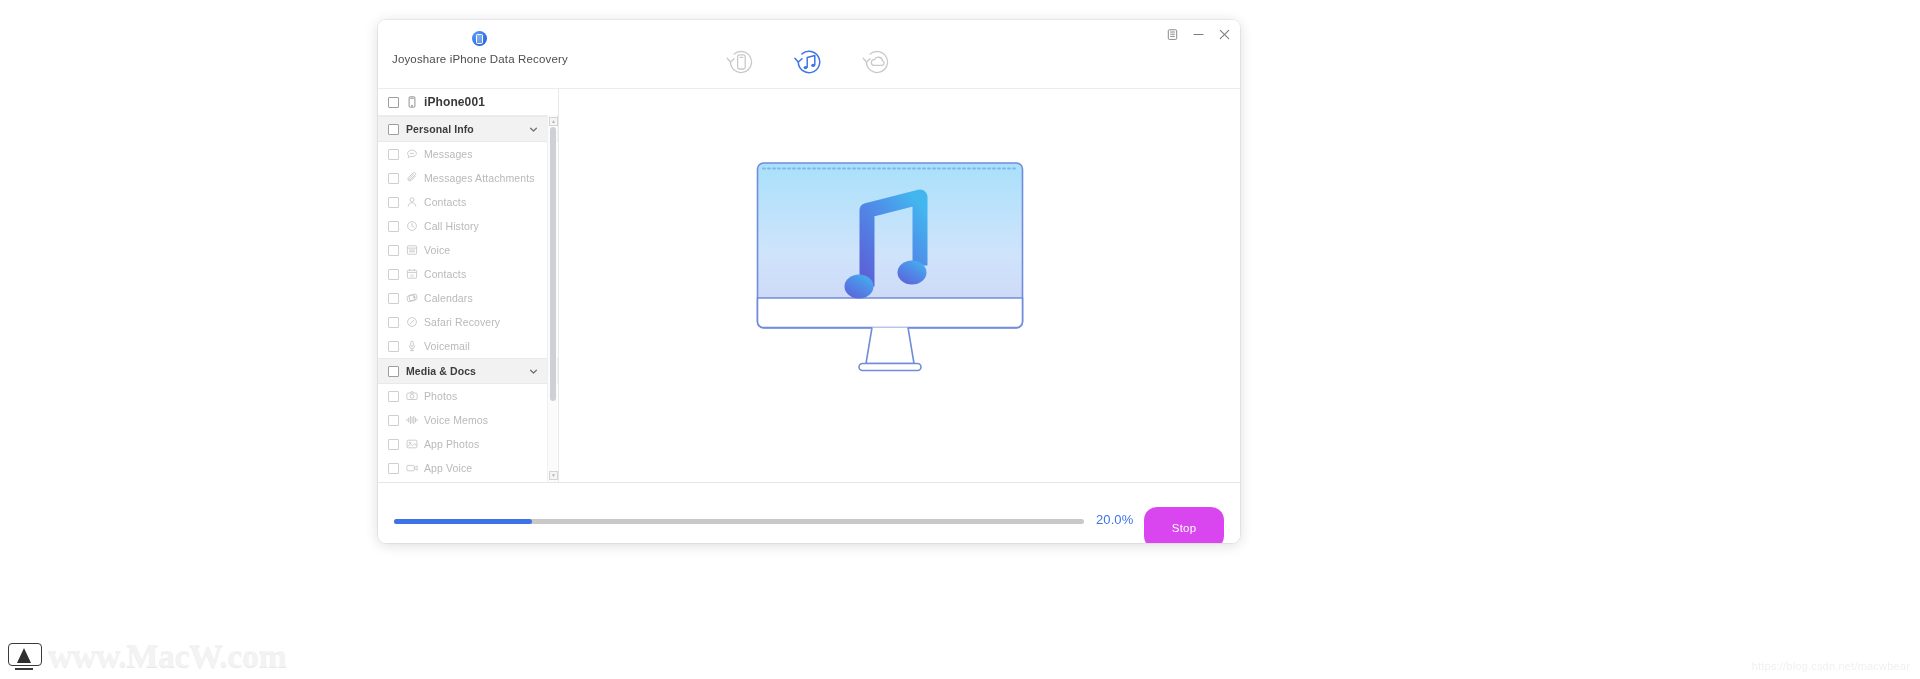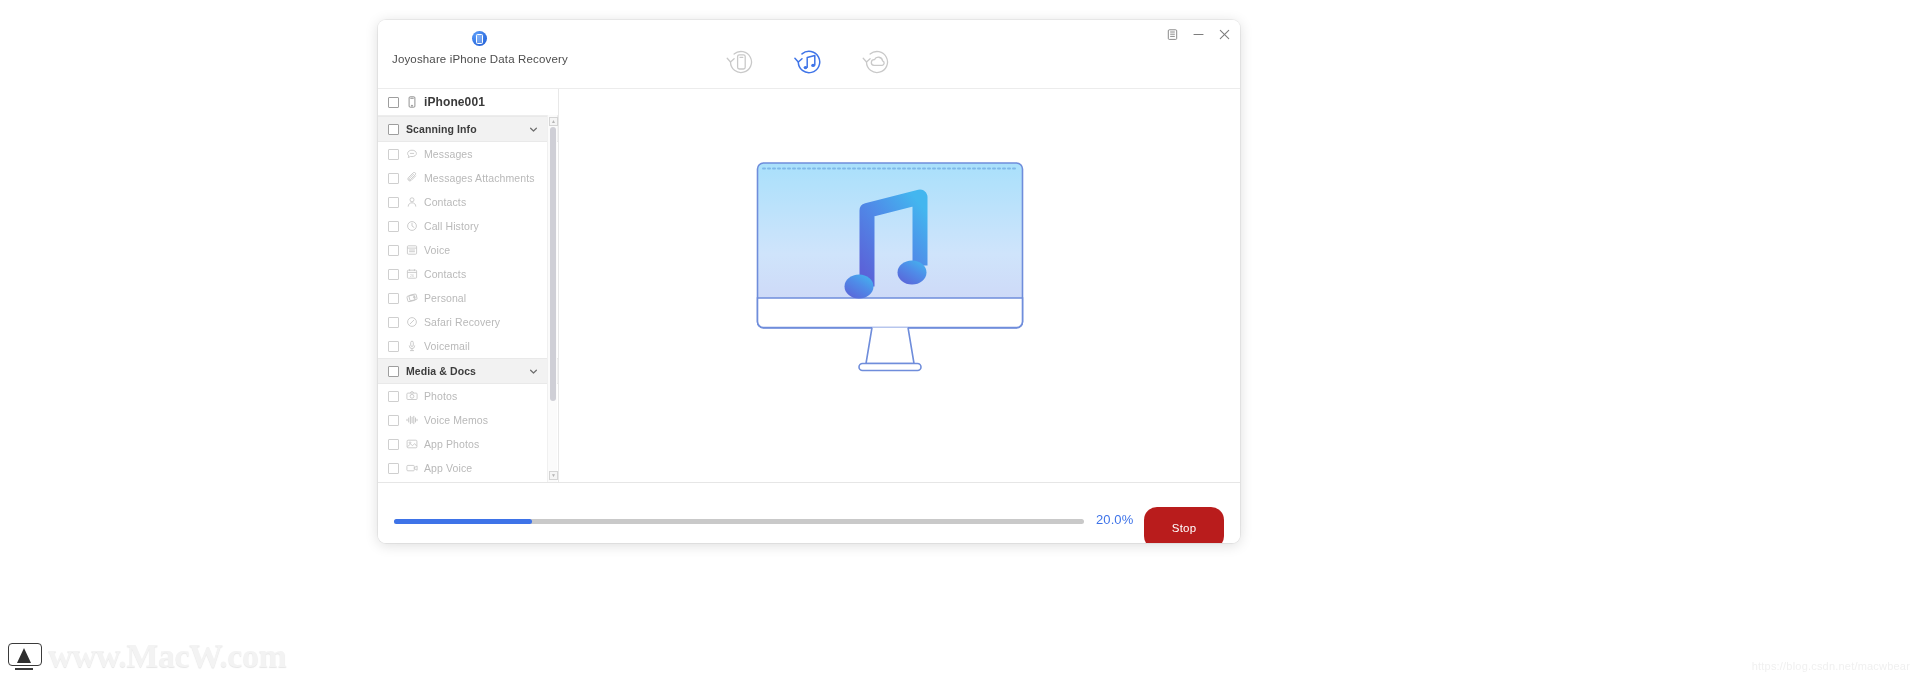--- a/index.html
+++ b/index.html
@@ -318,21 +318,21 @@
     color: #3e73e8;
     letter-spacing: 0.1px;
   }
   .stop-btn {
     position: absolute;
     right: 16px;
     top: 24px;
     width: 80px;
     height: 42px;
     border-radius: 13px;
-    background: #b91c1c;
+    background: #d946ef;
     color: #ffffff;
     font-size: 11.5px;
     border: none;
     cursor: pointer;
     font-family: "Liberation Sans", sans-serif;
     letter-spacing: 0.2px;
   }
 
   
   .wm-left {
@@ -478,21 +478,21 @@
             <circle cx="6" cy="9.7" r="0.55"></circle>
           </svg>
         </span>
         <span class="dev-label">iPhone001</span>
       </div>
 
       <div class="tree">
 
         <div class="cat-row">
           <span class="cbx"></span>
-          <span class="cat-label">Scanning Info</span>
+          <span class="cat-label">Personal Info</span>
           <span class="chev">
             <svg width="9" height="9" viewBox="0 0 9 9" fill="none" stroke="currentColor" stroke-width="1.2">
               <path d="M1.6 3.2 4.5 6 7.4 3.2" stroke-linecap="round" stroke-linejoin="round"></path>
             </svg>
           </span>
         </div>
 
         <div class="item-row">
           <span class="cbx dim"></span>
           <span class="ico">
@@ -565,21 +565,21 @@
 
         <div class="item-row">
           <span class="cbx dim"></span>
           <span class="ico">
             <svg width="12" height="12" viewBox="0 0 12 12" fill="none" stroke="currentColor" stroke-width="0.85">
               <rect x="1.3" y="3.5" width="7.4" height="5.6" rx="1" transform="rotate(-13 5 6.3)"></rect>
               <rect x="3.3" y="2.6" width="7.4" height="5.6" rx="1" transform="rotate(-13 7 5.4)"></rect>
               <circle cx="8.3" cy="5.2" r="0.9"></circle>
             </svg>
           </span>
-          <span class="item-label">Personal</span>
+          <span class="item-label">Calendars</span>
         </div>
 
         <div class="item-row">
           <span class="cbx dim"></span>
           <span class="ico">
             <svg width="12" height="12" viewBox="0 0 12 12" fill="none" stroke="currentColor" stroke-width="0.85">
               <circle cx="6" cy="6" r="4.4"></circle>
               <line x1="7.9" y1="4.1" x2="4.1" y2="7.9" stroke-linecap="round"></line>
             </svg>
           </span>

